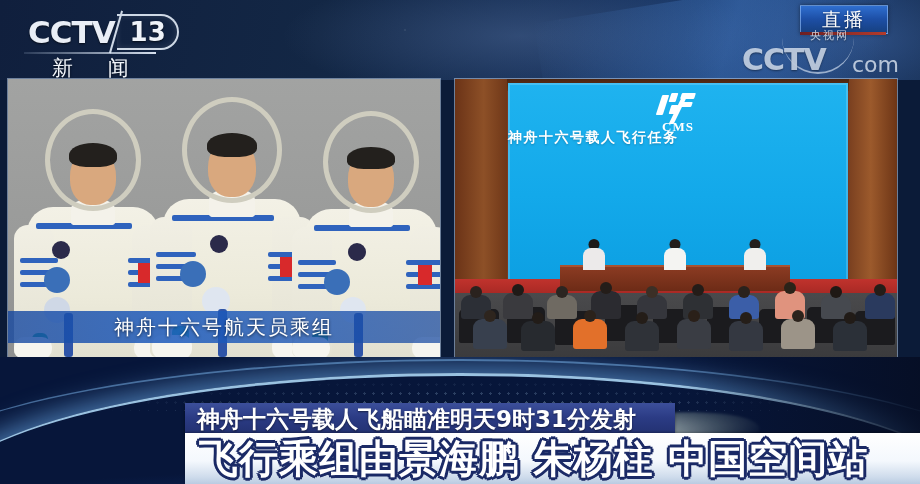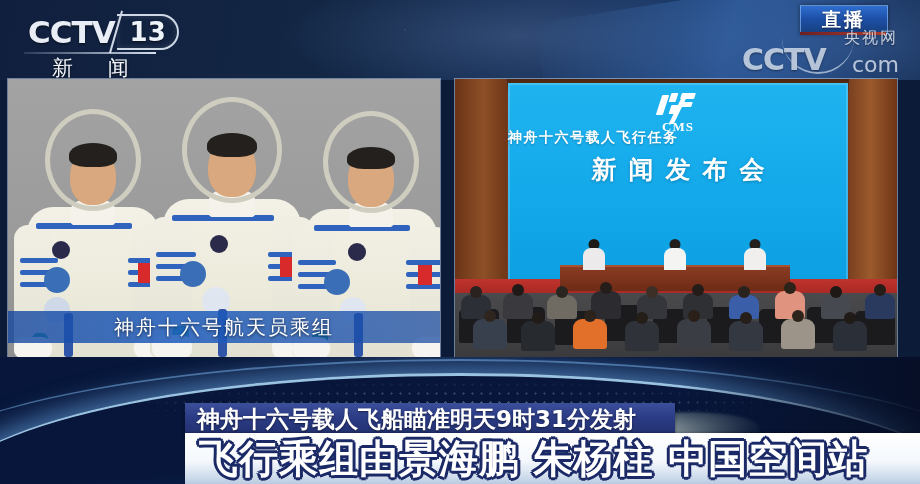--- a/index.html
+++ b/index.html
@@ -84,21 +84,21 @@
 
   
   .live-badge{
     position:absolute;left:800px;top:5px;width:86px;height:27px;
     background:linear-gradient(180deg,#2f6fd0 0%,#1d4fa6 48%,#16407f 100%);
     border:1px solid rgba(150,195,255,.6);
     display:flex;align-items:center;justify-content:center;
     box-shadow:0 0 4px rgba(0,0,0,.45);
   }
   .live-badge span{
-    color:#ffffff;font-size:19px;letter-spacing:3px;font-weight:bold;
+    color:#ffffff;font-size:19px;letter-spacing:3px;font-weight:normal;
     text-shadow:0 1px 2px rgba(0,0,0,.5);
   }
   .live-badge-underline{
     position:absolute;left:800px;top:32px;width:86px;height:3px;
     background:linear-gradient(90deg,#6d1f22,#b23b2c);
   }
   .wm{
     position:absolute;left:742px;top:26px;width:175px;height:48px;
     opacity:.82;pointer-events:none;
   }
@@ -112,22 +112,22 @@
     position:absolute;left:40px;top:4px;width:72px;height:42px;
     border:2px solid rgba(215,228,244,.8);
     border-top:none;border-left:none;border-right:none;
     border-radius:0 0 40px 40px;
   }
   .wm-com{
     position:absolute;left:110px;top:26px;
     font-size:22px;color:rgba(232,240,250,.92);
   }
   .wm-cn{
-    position:absolute;left:102px;top:2px;
-    font-size:16px;letter-spacing:2px;color:rgba(236,243,252,.95);
+    position:absolute;left:68px;top:2px;
+    font-size:11px;letter-spacing:2px;color:rgba(236,243,252,.95);
     text-shadow:0 1px 2px rgba(0,0,0,.55);
   }
 
   
   .panel{
     position:absolute;top:79px;height:278px;overflow:hidden;
     box-shadow:0 0 0 1px rgba(190,210,235,.55);
   }
   .panel-left{left:8px;width:432px;background:#9a9a99;}
   .panel-right{left:455px;width:442px;background:#7a3a22;}
@@ -462,21 +462,20 @@
       <div class="cms-logo">
         <div class="cms-bar" style="left:4px;top:2px;width:7px;height:20px;"></div>
         <div class="cms-bar" style="left:15px;top:0px;width:7px;height:9px;"></div>
         <div class="cms-bar" style="left:15px;top:12px;width:7px;height:9px;"></div>
         <div class="cms-bar" style="left:26px;top:0px;width:14px;height:6px;"></div>
         <div class="cms-bar" style="left:26px;top:9px;width:11px;height:5px;"></div>
         <div class="cms-bar" style="left:20px;top:5px;width:5px;height:26px;transform:skewX(-26deg);"></div>
         <div class="cms-text">CMS</div>
       </div>
       <div class="pc-line1">神舟十六号载人飞行任务</div>
-      <div class="pc-line2">新闻发布会</div>
     </div>
 
     <div class="pc-stage"></div>
     <div class="pc-desk"></div>
 
     <div class="pc-speaker" style="left:127px;">
       <div class="sh" style="background:#1e1a18;"></div>
         <div class="sb" style="background:#eceaea;"></div>
     </div>
     <div class="pc-speaker" style="left:208px;">

